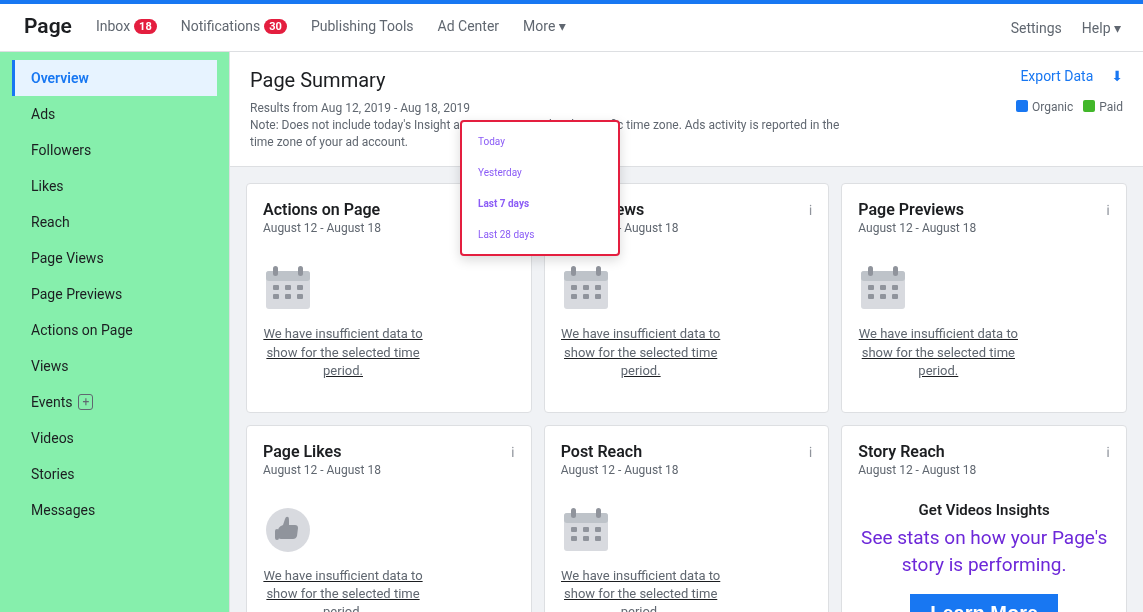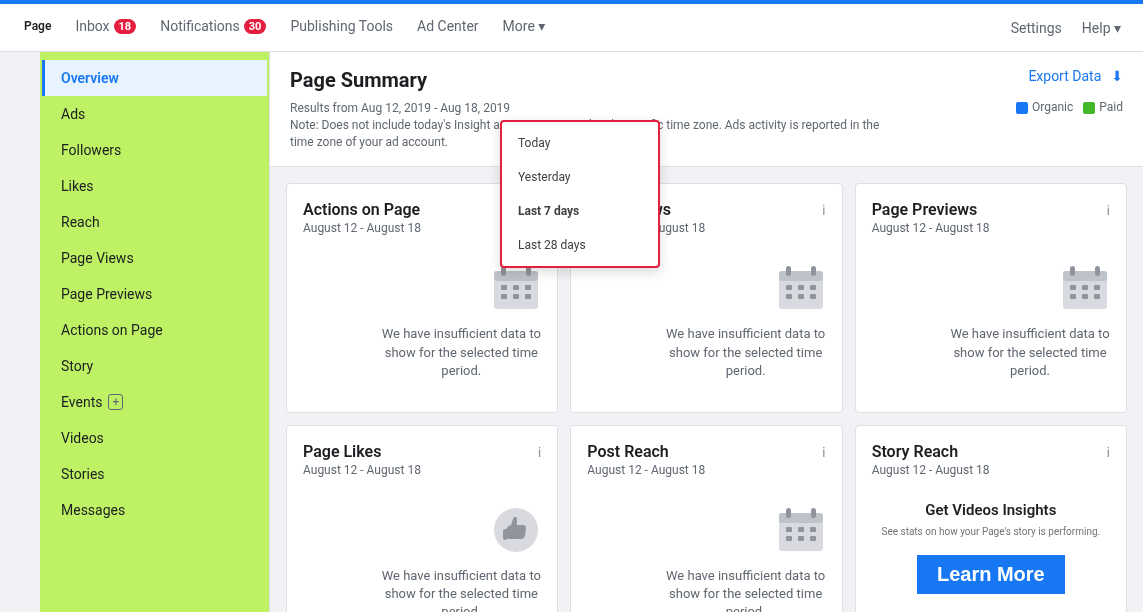--- a/index.html
+++ b/index.html
@@ -40,21 +40,21 @@
     .nav-item.active { color: #1877f2; border-bottom: 3px solid #1877f2; font-weight: 600; }
     .nav-item .badge {
       background: #e41e3f;
       color: white;
       font-size: 11px;
       font-weight: bold;
       border-radius: 10px;
       padding: 1px 5px;
       margin-left: 4px;
     }
-    .nav-item-page { font-weight: 600; color: #1c1e21; font-size: 12px; }
+    .nav-item-page { font-weight: 600; color: #1c1e21; font-size: 21px; }
     .nav-right-btn {
       color: #606770;
       font-size: 14px;
       cursor: pointer;
       padding: 6px 10px;
       border-radius: 4px;
     }
 
     
     .accent-bar {
@@ -67,25 +67,24 @@
     .layout {
       display: flex;
       height: calc(612px - 48px - 4px);
       overflow: hidden;
     }
 
     
     .sidebar {
       width: 230px;
       min-width: 230px;
-      background: #bef264;
+      background: #86efac;
       border-right: 1px solid #dddfe2;
       overflow-y: auto;
-      padding: 8px 2px;
-      margin-left: 40px;
+      padding: 8px 12px;
     }
     .sidebar-item {
       display: flex;
       align-items: center;
       padding: 10px 16px;
       cursor: pointer;
       color: #1c1e21;
       font-size: 14px;
       border-left: 3px solid transparent;
     }
@@ -118,48 +117,48 @@
       background: #fff;
       padding: 16px 20px;
       border-bottom: 1px solid #dddfe2;
       display: flex;
       align-items: flex-start;
       justify-content: space-between;
       position: relative;
     }
     .page-summary-title {
       font-size: 20px;
-      font-weight: 700;
+      font-weight: 400;
       color: #1c1e21;
     }
     .page-summary-meta {
       font-size: 12px;
       color: #606770;
       margin-top: 8px;
       max-width: 600px;
       line-height: 1.4;
     }
     .export-btn {
       color: #1877f2;
       font-size: 14px;
       cursor: pointer;
       display: flex;
       align-items: center;
-      gap: 10px;
+      gap: 18px;
       white-space: nowrap;
     }
     .legend {
       display: flex;
       align-items: center;
       gap: 10px;
       margin-top: 8px;
     }
     .legend-item {
       display: flex;
-      align-items: flex-end;
+      align-items: flex-start;
       gap: 4px;
       font-size: 12px;
       color: #606770;
     }
     .legend-dot {
       width: 12px;
       height: 12px;
       border-radius: 2px;
     }
 
@@ -194,24 +193,25 @@
       align-items: flex-start;
     }
     .info-icon {
       color: #90949c;
       font-size: 14px;
       cursor: pointer;
     }
     .card-body {
       display: flex;
       flex-direction: column;
-      align-items: flex-end;
+      align-items: flex-start;
       justify-content: center;
       padding: 16px 0;
       text-align: center;
+      text-decoration: underline;
     }
     .calendar-icon {
       width: 50px;
       height: 50px;
       margin-bottom: 12px;
     }
     .thumbs-icon {
       width: 50px;
       height: 50px;
       margin-bottom: 12px;
@@ -233,22 +233,22 @@
       text-align: center;
       padding: 12px 0;
     }
     .story-reach-title {
       font-size: 15px;
       font-weight: 600;
       color: #1c1e21;
       margin-bottom: 6px;
     }
     .story-reach-desc {
-      font-size: 10px;
-      color: #737373;
+      font-size: 19px;
+      color: #6d28d9;
       margin-bottom: 16px;
       line-height: 1.4;
     }
     .learn-more-btn {
       background: #1877f2;
       color: #fff;
       border: none;
       border-radius: 0;
       padding: 8px 20px;
       font-size: 20px;
@@ -264,22 +264,22 @@
       background: #fff;
       border: 2px solid #e41e3f;
       border-radius: 4px;
       box-shadow: 0 4px 12px rgba(0,0,0,0.15);
       z-index: 100;
       min-width: 160px;
       padding: 4px 0;
     }
     .dropdown-item {
       padding: 10px 16px;
-      font-size: 12px;
-      color: #404040;
+      font-size: 10px;
+      color: #8b5cf6;
       cursor: pointer;
     }
     .dropdown-item.bold { font-weight: 700; }
 
     
     .summary-area {
       position: relative;
     }
   </style>
 </head>
@@ -329,21 +329,21 @@
     <div class="sidebar-item">
       <span>Page Views</span>
     </div>
     <div class="sidebar-item">
       <span>Page Previews</span>
     </div>
     <div class="sidebar-item">
       <span>Actions on Page</span>
     </div>
     <div class="sidebar-item">
-      <span>Story</span>
+      <span>Views</span>
     </div>
     <div class="sidebar-item">
       <span>Events</span>
       <span class="add-icon">+</span>
     </div>
     <div class="sidebar-item">
       <span>Videos</span>
     </div>
     <div class="sidebar-item">
       <span>Stories</span>

